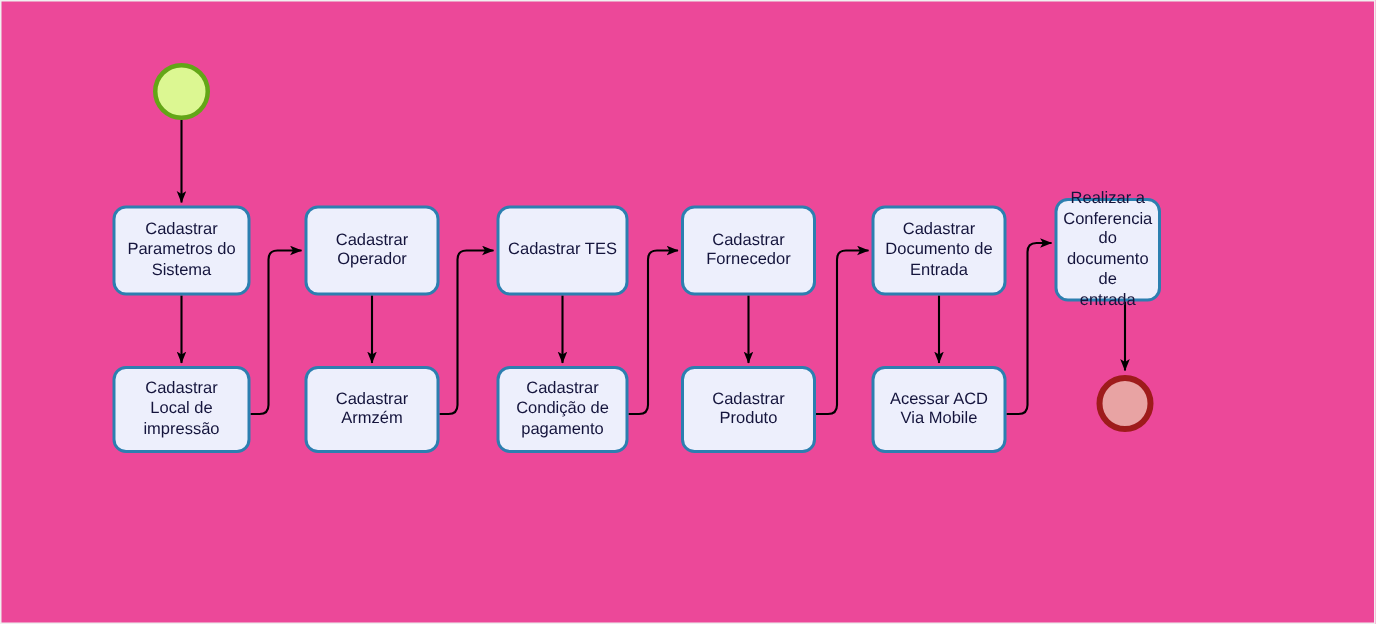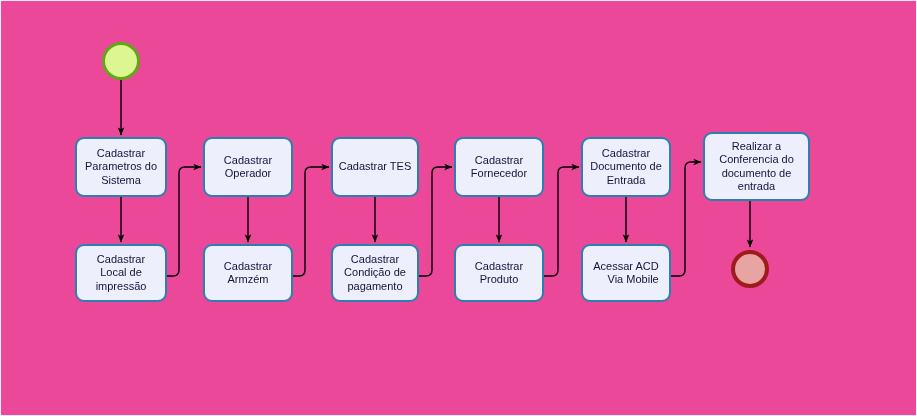--- a/index.html
+++ b/index.html
@@ -120,23 +120,23 @@
   <div class="node-box" style="left:453px; top:136px; width:90px; height:60px;">Cadastrar
 Fornecedor</div>
 
   <div class="node-box" style="left:453px; top:243px; width:90px; height:58px;">Cadastrar
 Produto</div>
 
   <div class="node-box" style="left:580px; top:136px; width:90px; height:60px;">Cadastrar
 Documento de
 Entrada</div>
 
-  <div class="node-box" style="left:580px; top:243px; width:90px; height:58px;text-align:right;">Acessar ACD
+  <div class="node-box" style="left:580px; top:243px; width:90px; height:58px;">Acessar ACD
 Via Mobile</div>
 
-  <div class="node-box" style="left:702px; top:131px; width:107px; height:69px;">Realizar a
+  <div class="node-box" style="left:702px; top:131px; width:71px; height:69px;">Realizar a
 Conferencia do
 documento de
 entrada</div>
 
   <div class="event-circle event-end" style="left:730px; top:249px; width:38px; height:38px;"></div>
 
 </div>
 
 </body></html>

